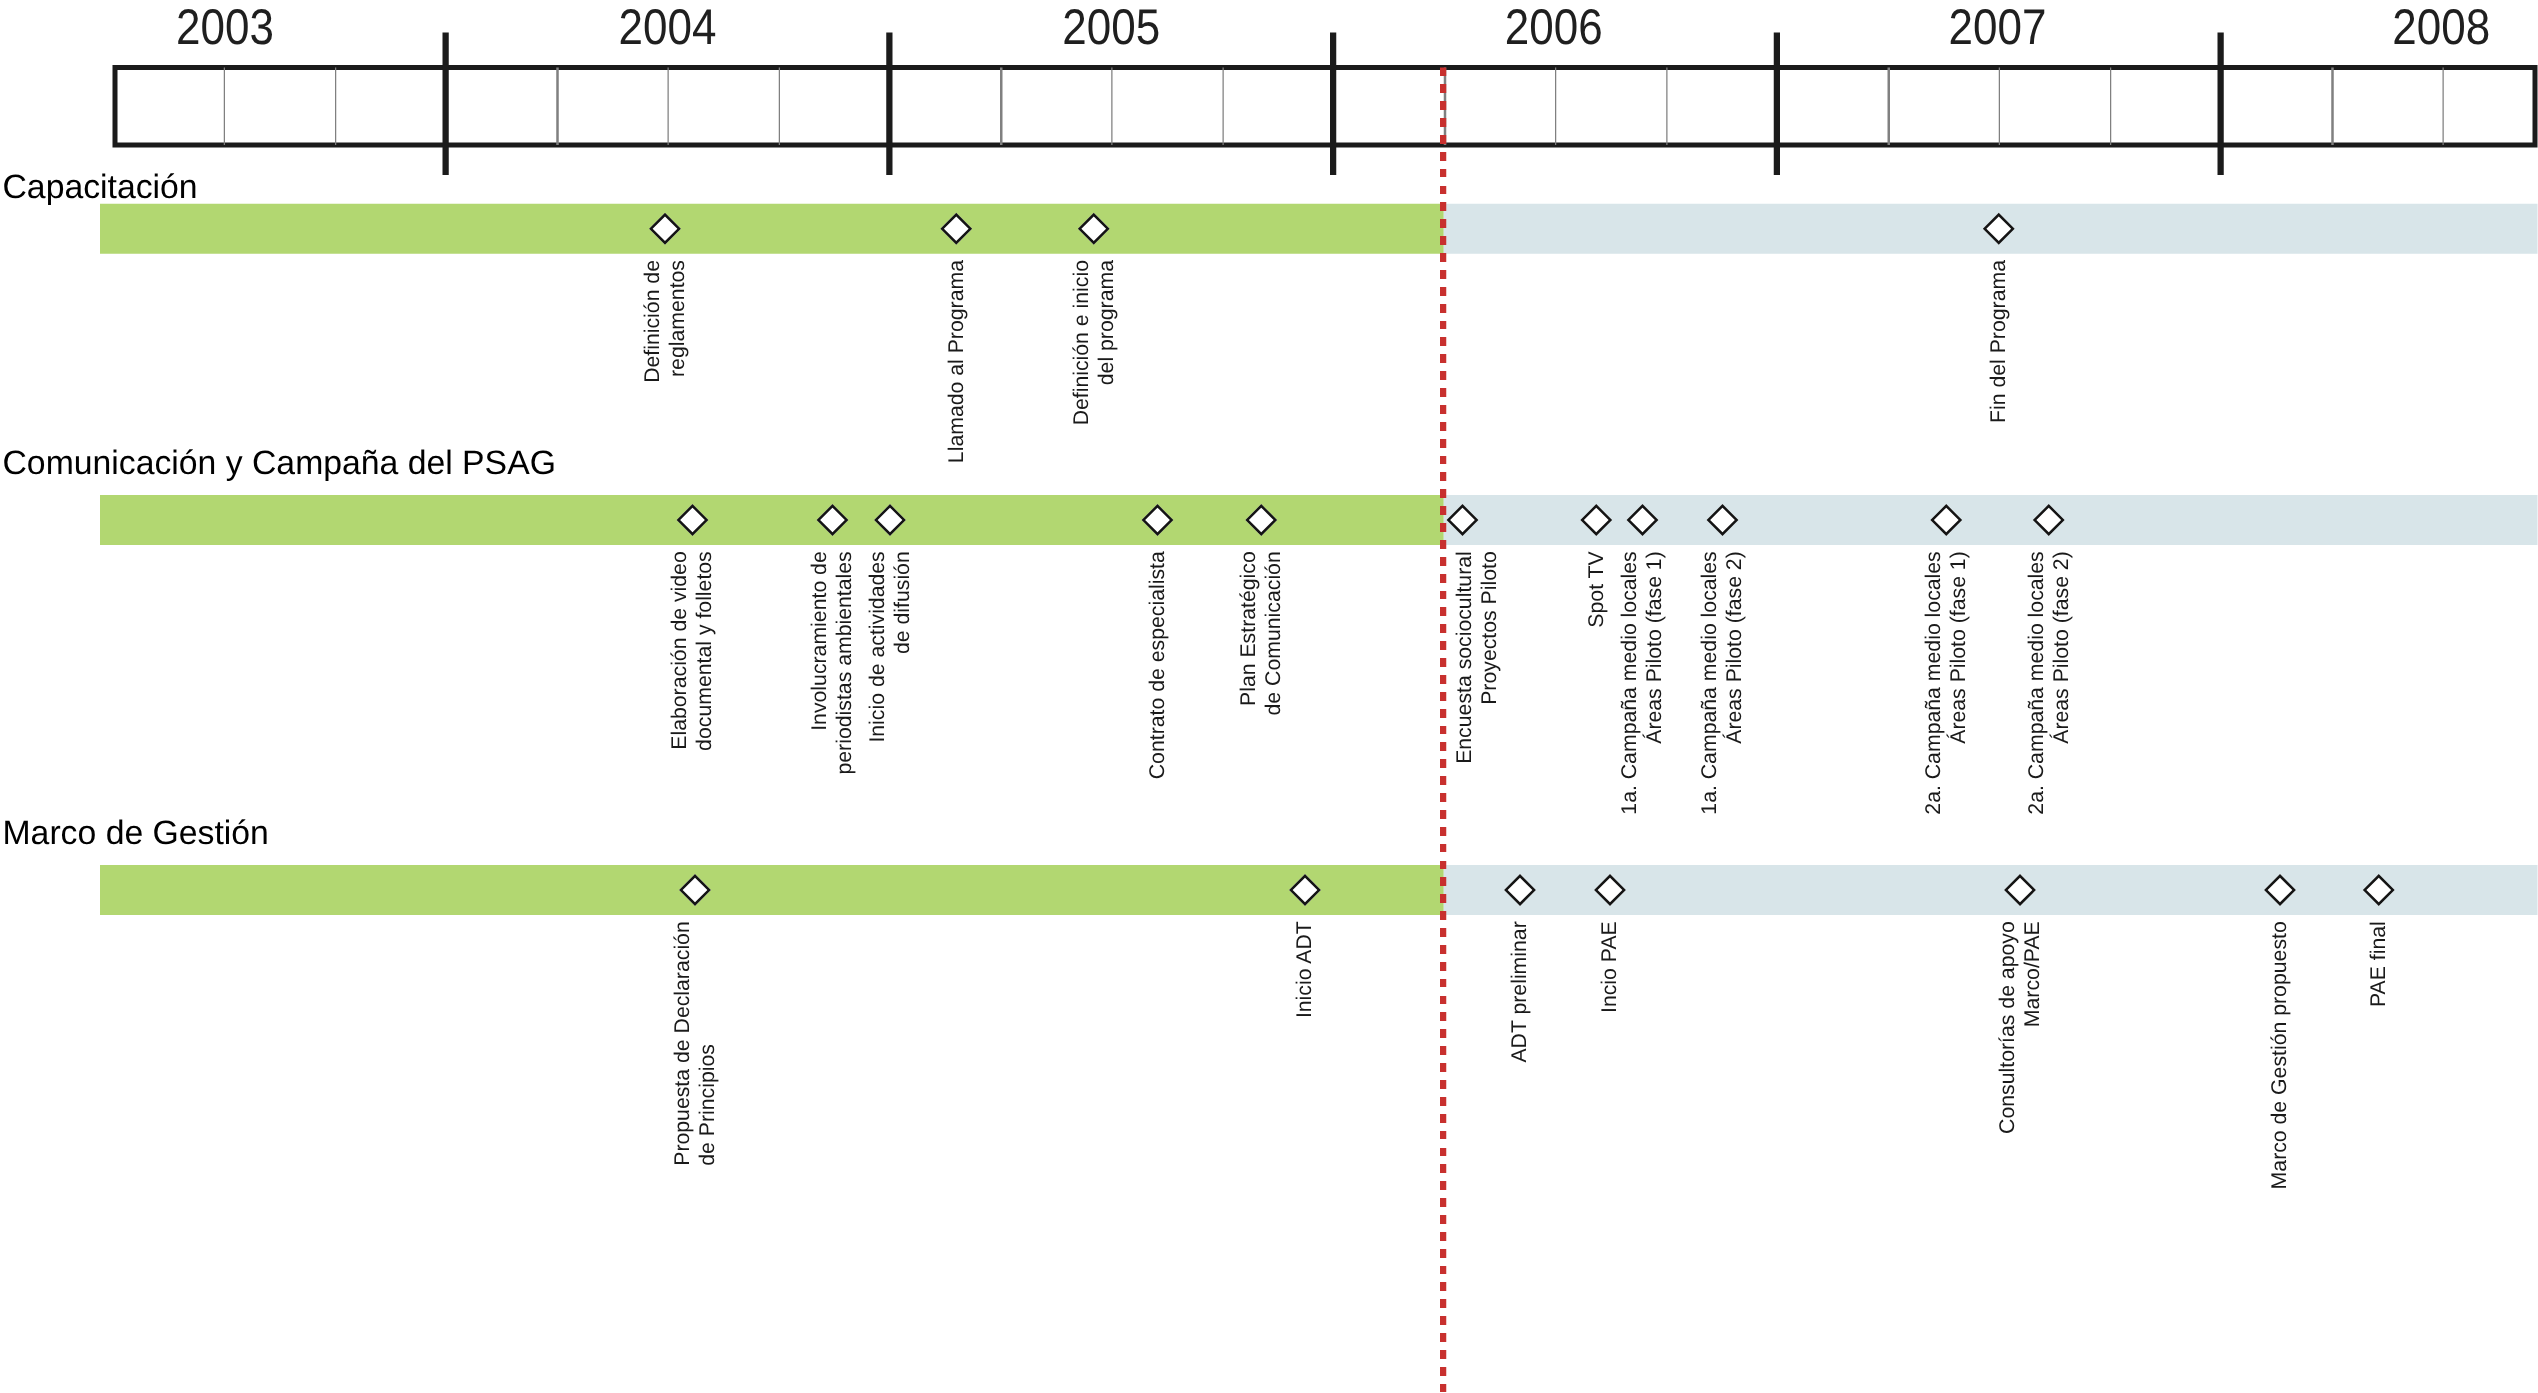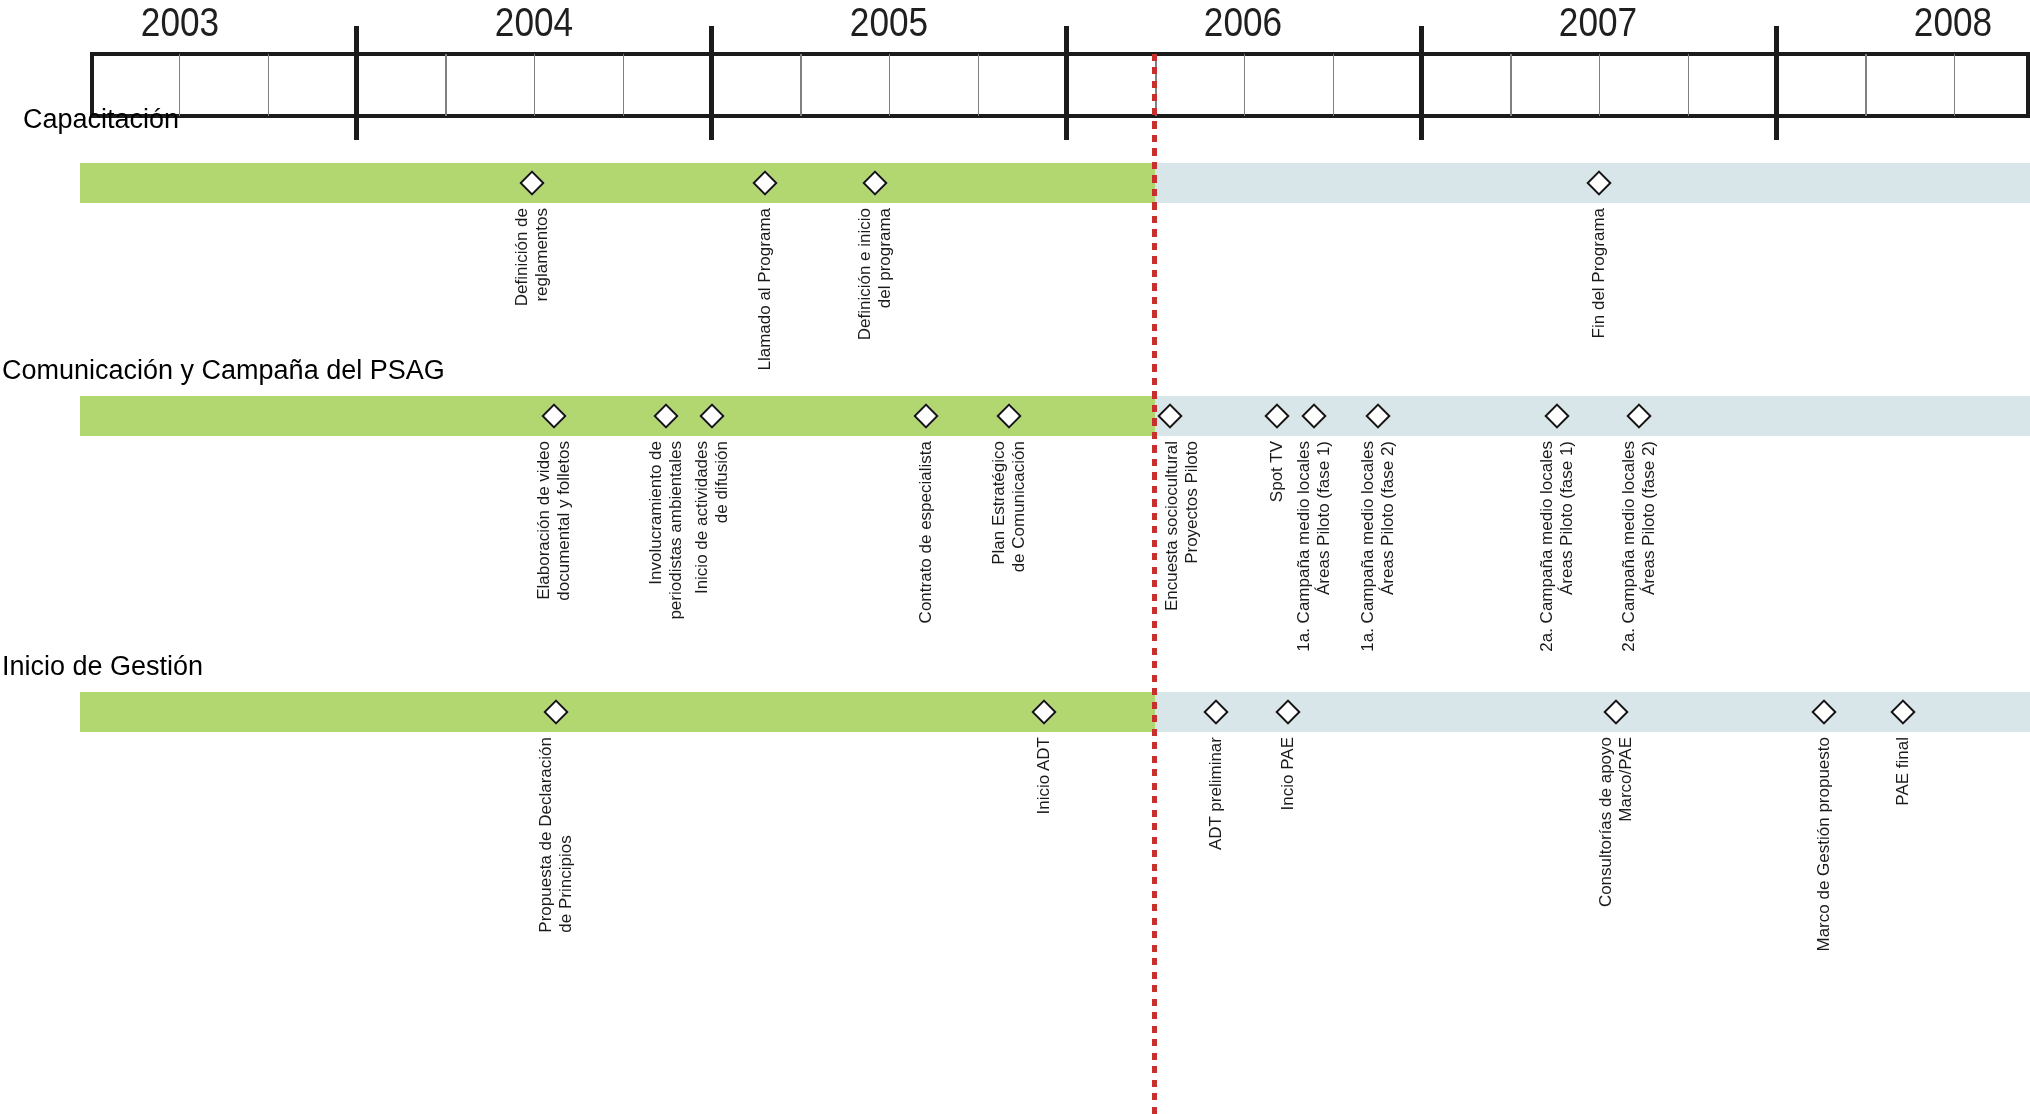--- a/index.html
+++ b/index.html
@@ -68,21 +68,21 @@
         <div class="ylabel" style="left: 534px;">2004</div>
         <div class="ylabel" style="left: 889px;">2005</div>
         <div class="ylabel" style="left: 1243px;">2006</div>
         <div class="ylabel" style="left: 1598px;">2007</div>
         <div class="ylabel" style="left: 1953px;">2008</div>
       </div>
   </div>
   <div class="redline"></div>
   <div id="tracks">
       <div>
-        <div class="track-heading" style="top: 104px; margin-left: 21px;">Capacitación</div>
+        <div class="track-heading" style="top: 134px;">Capacitación</div>
         <div class="bar" style="top: 163px;">
           <div class="seg-done" style="position: absolute; left: 0px; top: 0px; height: 40px; width: 1075px; background: rgb(178, 215, 113);"></div>
           <div class="seg-next" style="position: absolute; top: 0px; height: 40px; left: 1075px; width: 875px; background: rgb(216, 229, 233);"></div>
         </div>
         <div class="diamond" style="left: 522.5px; top: 173.5px;"></div>
         <div class="ms-label" style="left: 512px; top: 208px;">
           <div>Definición de</div>
           <div>reglamentos</div>
         </div>
         <div class="diamond" style="left: 755.5px; top: 173.5px;"></div>
@@ -153,21 +153,21 @@
           <div>2a. Campaña medio locales</div>
           <div>Áreas Piloto (fase 1)</div>
         </div>
         <div class="diamond" style="left: 1629.5px; top: 406.5px;"></div>
         <div class="ms-label" style="left: 1619px; top: 441px;">
           <div>2a. Campaña medio locales</div>
           <div>Áreas Piloto (fase 2)</div>
         </div>
       </div>
       <div>
-        <div class="track-heading" style="top: 651px;">Inicio de Gestión</div>
+        <div class="track-heading" style="top: 651px;">Marco de Gestión</div>
         <div class="bar" style="top: 692px;">
           <div class="seg-done" style="position: absolute; left: 0px; top: 0px; height: 40px; width: 1075px; background: rgb(178, 215, 113);"></div>
           <div class="seg-next" style="position: absolute; top: 0px; height: 40px; left: 1075px; width: 875px; background: rgb(216, 229, 233);"></div>
         </div>
         <div class="diamond" style="left: 546.5px; top: 702.5px;"></div>
         <div class="ms-label align-bottom" style="left: 536px; top: 737px;">
           <div>Propuesta de Declaración</div>
           <div>de Principios</div>
         </div>
         <div class="diamond" style="left: 1034.5px; top: 702.5px;"></div>

